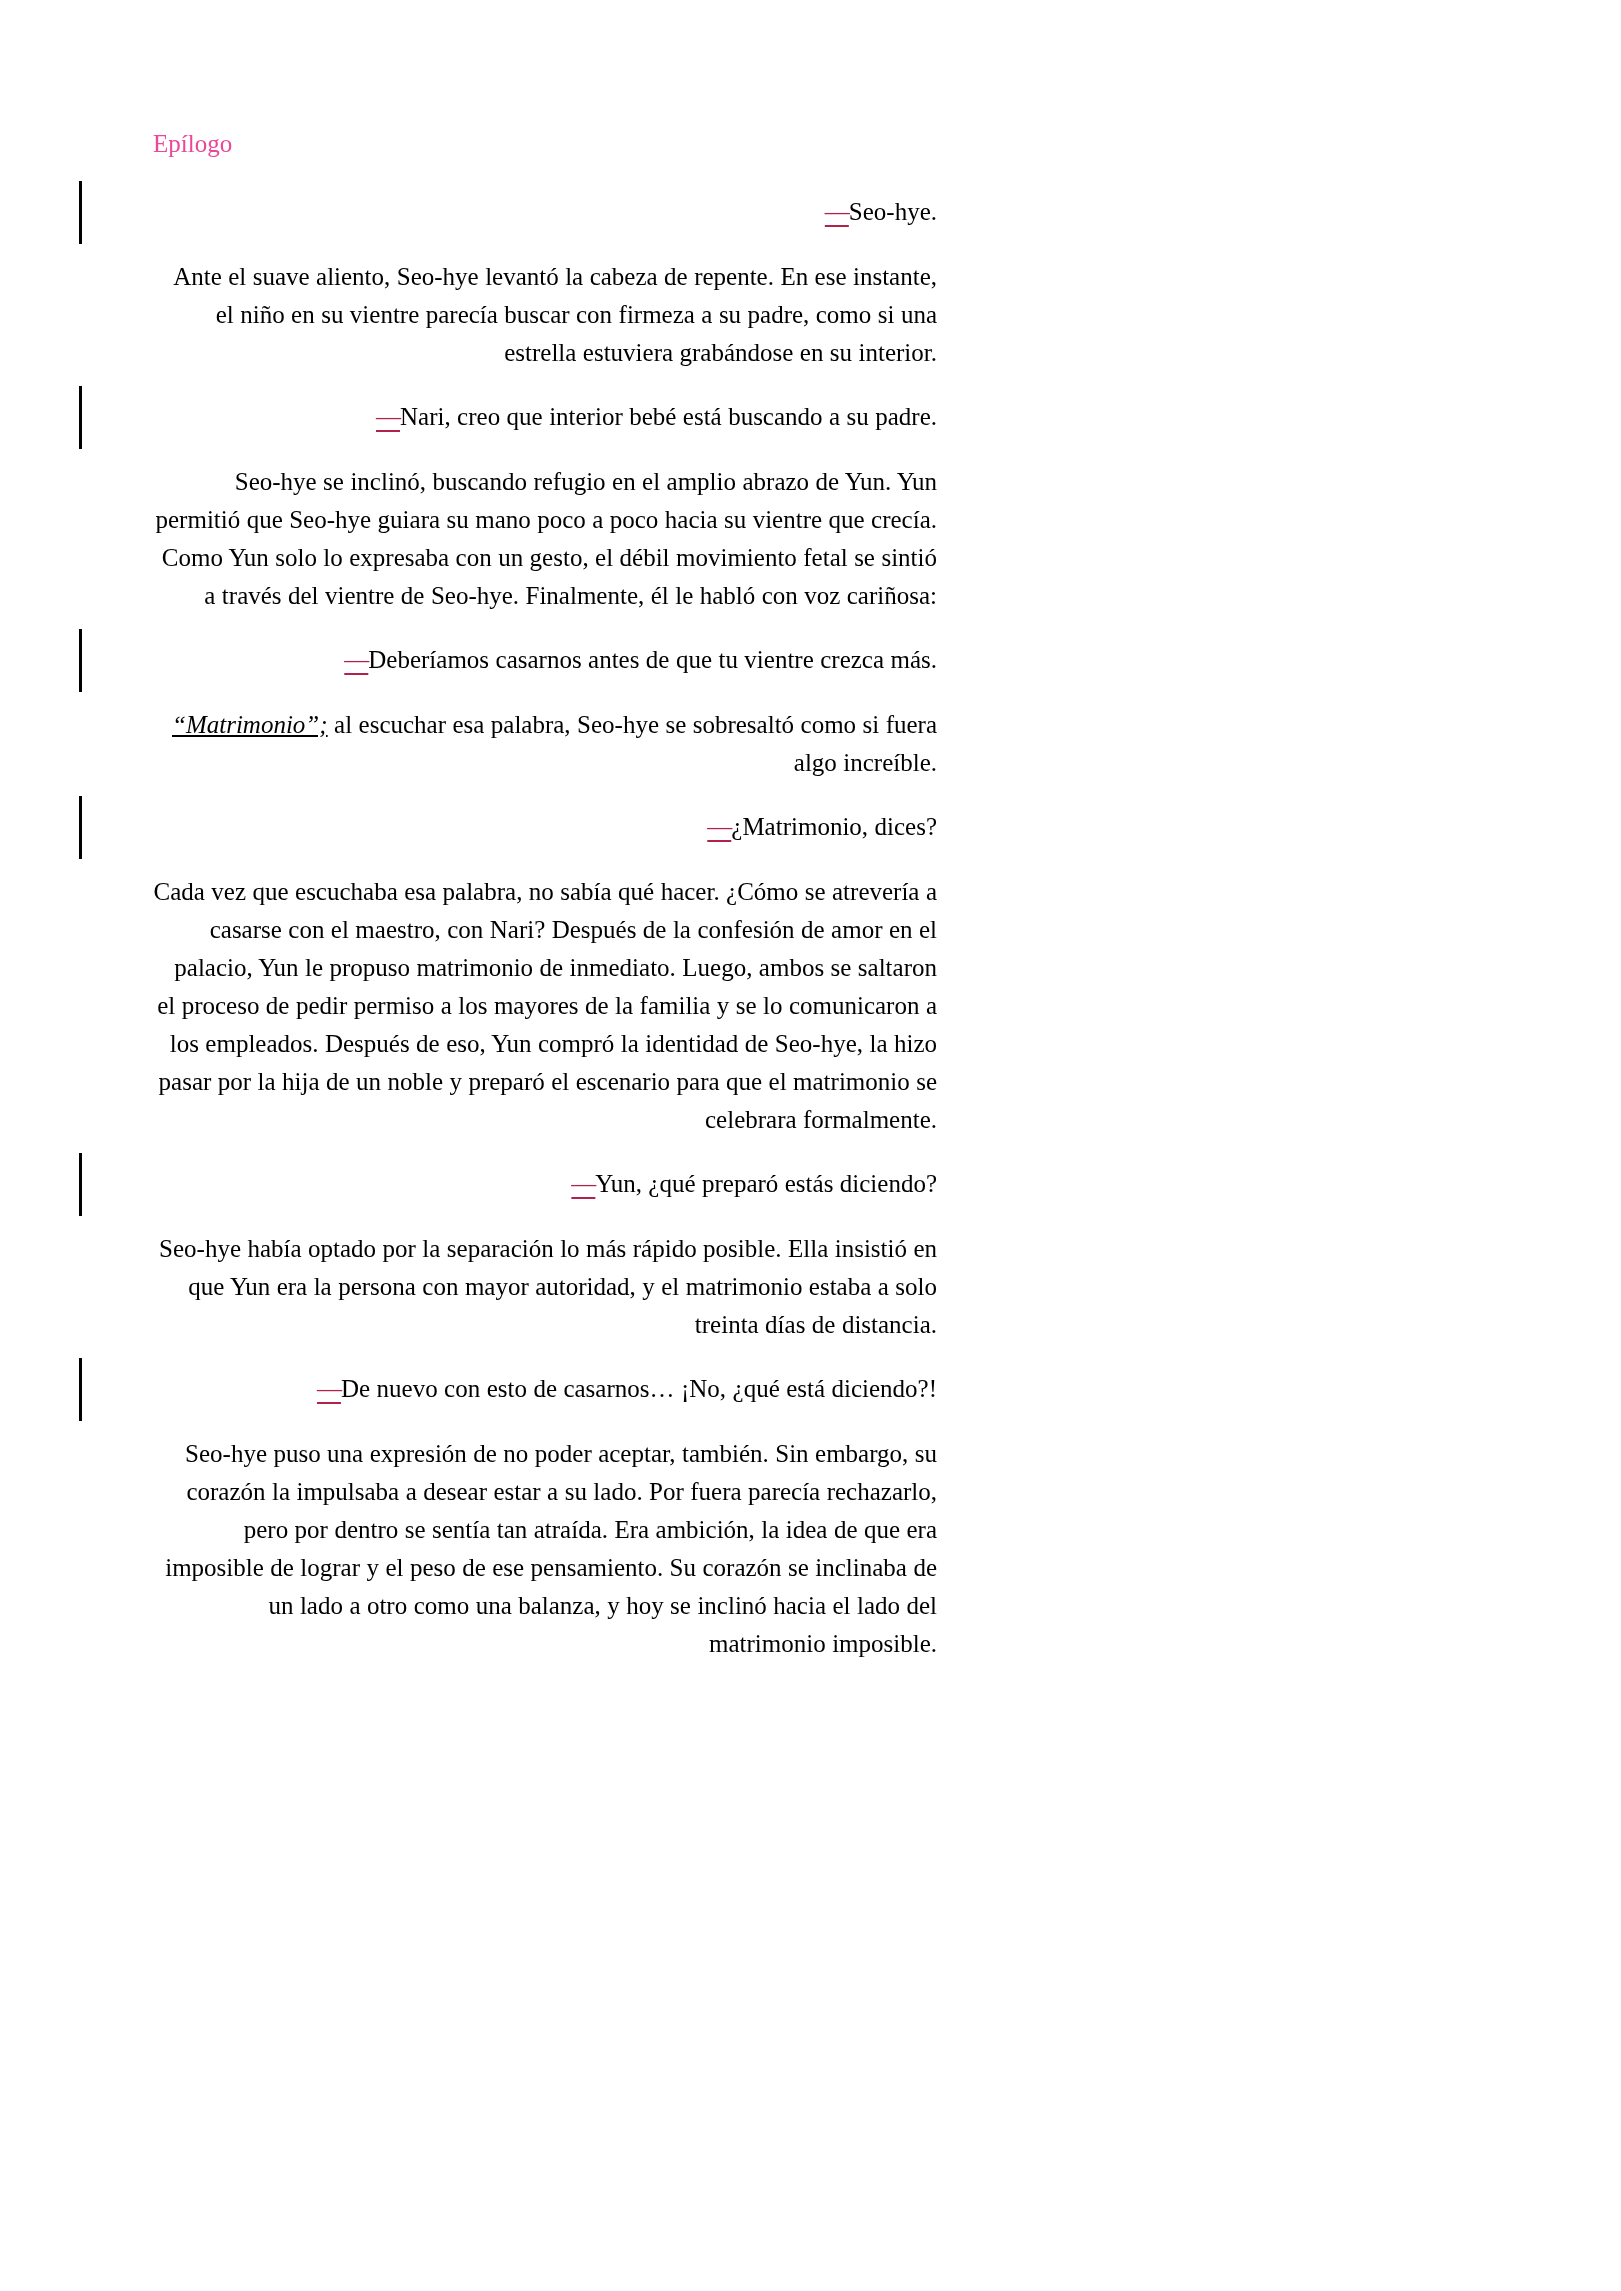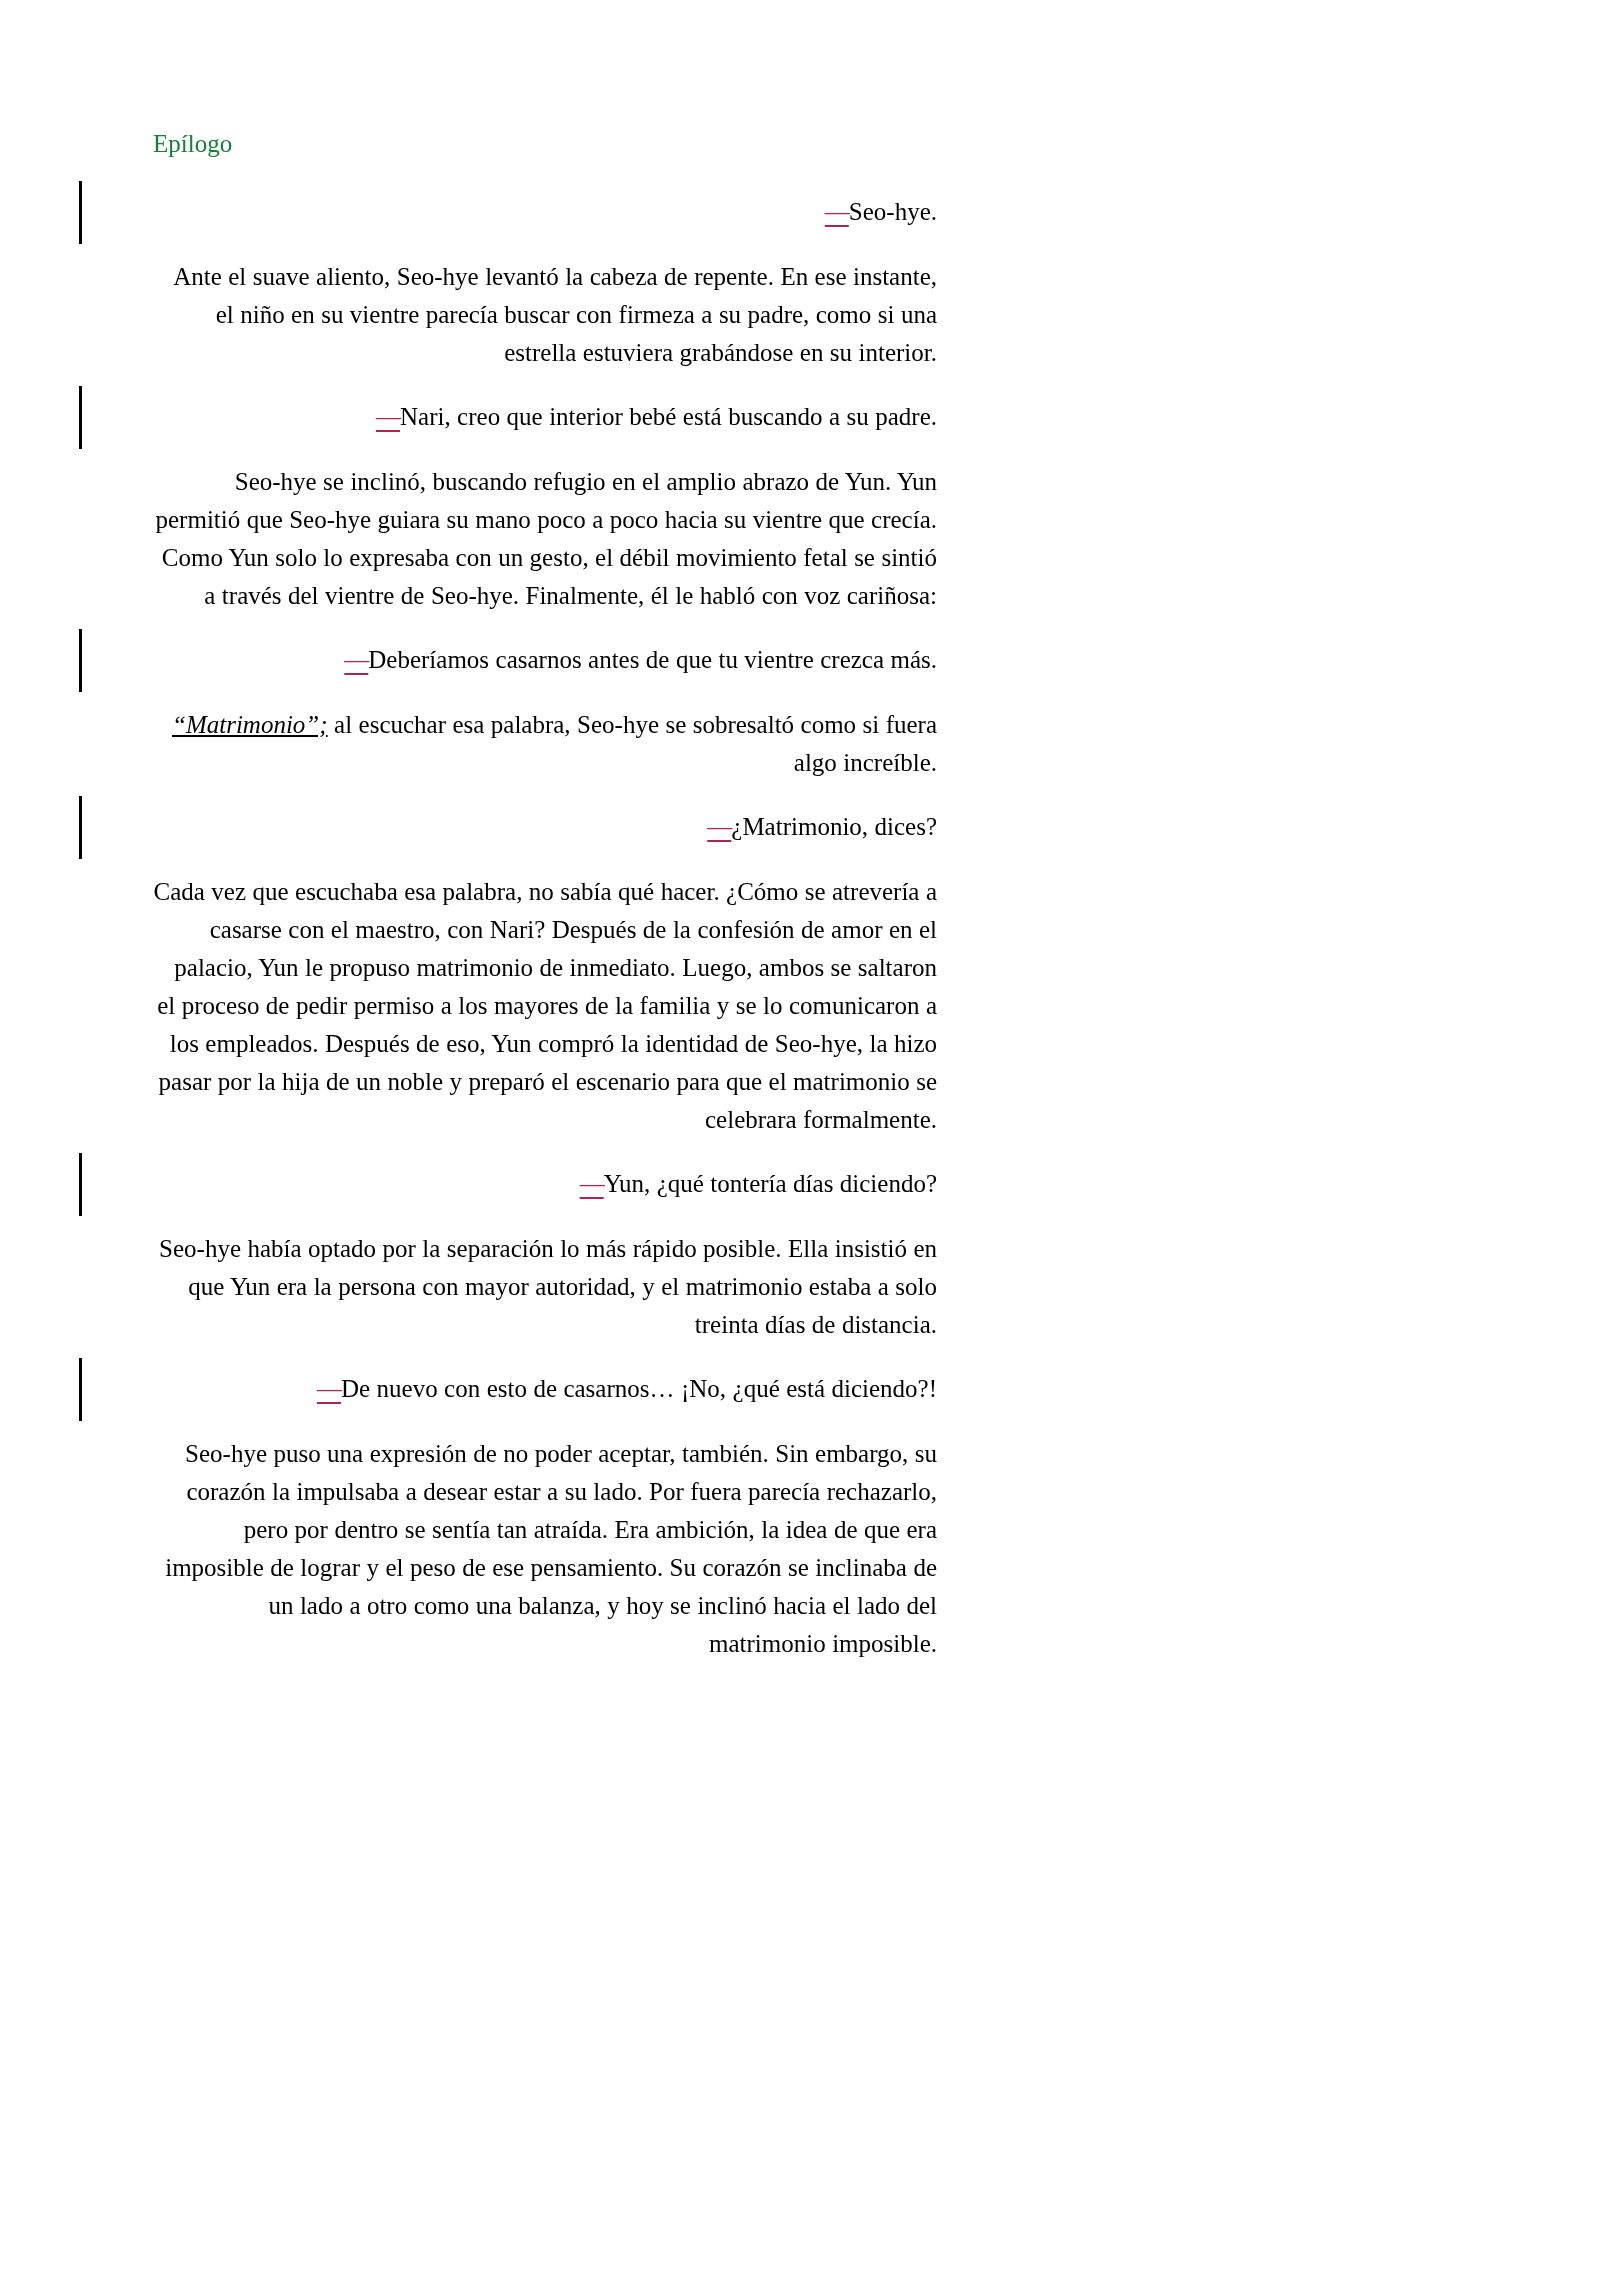--- a/index.html
+++ b/index.html
@@ -40,21 +40,21 @@
     text-align: right;
     color: #000000;
     word-spacing: 0.2px;
   }
 
   
   .heading {
     font-size: 25px;
     line-height: 38px;
     margin: 0 0 30px 0;
-    color: #15803d;
+    color: #ec4899;
   }
 
   
   .dialogue {
     position: relative;
   }
 
   .change-bar {
     position: absolute;
     left: -74px;
@@ -113,21 +113,21 @@
 
     <div class="para dialogue">
       <span class="change-bar"></span><span class="dash">—</span><span>¿Matrimonio, dices?</span>
     </div>
 
     <div class="para">
       <span>Cada vez que escuchaba esa palabra, no sabía qué hacer. ¿Cómo se atrevería a casarse con el maestro, con Nari? Después de la confesión de amor en el palacio, Yun le propuso matrimonio de inmediato. Luego, ambos se saltaron el proceso de pedir permiso a los mayores de la familia y se lo comunicaron a los empleados. Después de eso, Yun compró la identidad de Seo-hye, la hizo pasar por la hija de un noble y preparó el escenario para que el matrimonio se celebrara formalmente.</span>
     </div>
 
     <div class="para dialogue">
-      <span class="change-bar"></span><span class="dash">—</span><span>Yun, ¿qué tontería días diciendo?</span>
+      <span class="change-bar"></span><span class="dash">—</span><span>Yun, ¿qué preparó estás diciendo?</span>
     </div>
 
 
     <div class="para">
       <span>Seo-hye había optado por la separación lo más rápido posible. Ella insistió en que Yun era la persona con mayor autoridad, y el matrimonio estaba a solo treinta días de distancia.</span>
     </div>
 
     <div class="para dialogue">
       <span class="change-bar"></span><span class="dash">—</span><span>De nuevo con esto de casarnos… ¡No, ¿qué está diciendo?!</span>
     </div>

